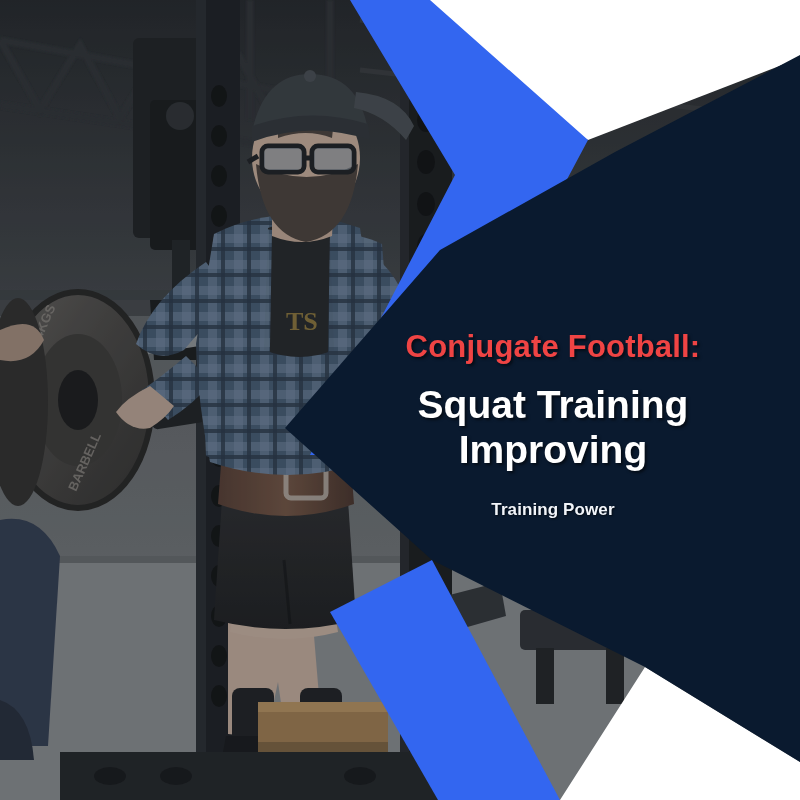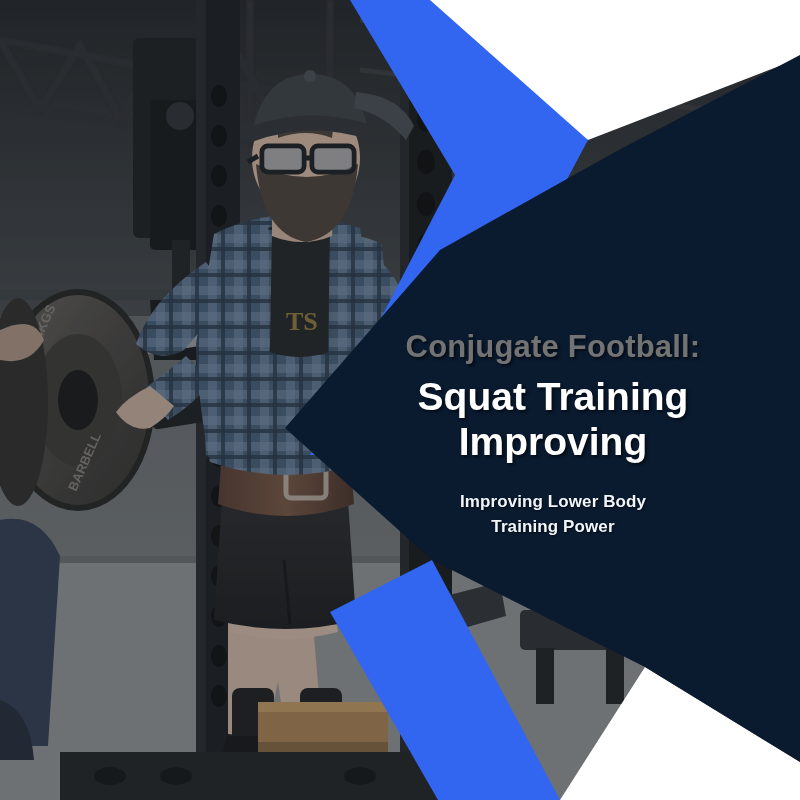--- a/index.html
+++ b/index.html
@@ -24,38 +24,38 @@
 
   
   .text-block{
     position:absolute;
     left:318px; top:330px;
     width:470px;
     text-align:center;
     z-index:5;
   }
   .title-line-1{
-    color:#737373;
+    color:#ef4444;
     font-size:31px;
     font-weight:bold;
     letter-spacing:0.2px;
     line-height:1.08;
     text-shadow:2px 2px 3px rgba(0,0,0,.55);
     white-space:nowrap;
   }
   .title-line-2,
   .title-line-3{
     color:#ffffff;
     font-size:39px;
     font-weight:bold;
     line-height:1.14;
     text-shadow:2px 2px 3px rgba(0,0,0,.55);
     white-space:nowrap;
   }
-  .title-line-2{margin-top:12px;}
+  .title-line-2{margin-top:20px;}
   .subtitle{
     margin-top:26px;
     color:#f2f5fa;
     font-size:17px;
     font-weight:bold;
     line-height:1.45;
     letter-spacing:.1px;
     text-shadow:1px 1px 2px rgba(0,0,0,.6);
   }
   .subtitle span{display:block;}
@@ -295,18 +295,17 @@
     <polygon points="432,560 560,800 438,800 330,612" fill="#3366f0"></polygon>
 
     <polygon points="800,55 800,762 645,667 432,560 285,428 440,250 615,152" fill="#0a1a2f"></polygon>
   </svg>
 
   <div class="text-block">
     <div class="title-line-1">Conjugate Football:</div>
     <div class="title-line-2">Squat Training</div>
     <div class="title-line-3">Improving</div>
     <div class="subtitle">
-      <span>Improving Lower Body</span>
       <span>Training Power</span>
     </div>
   </div>
 
 </div>
 
 </body></html>

